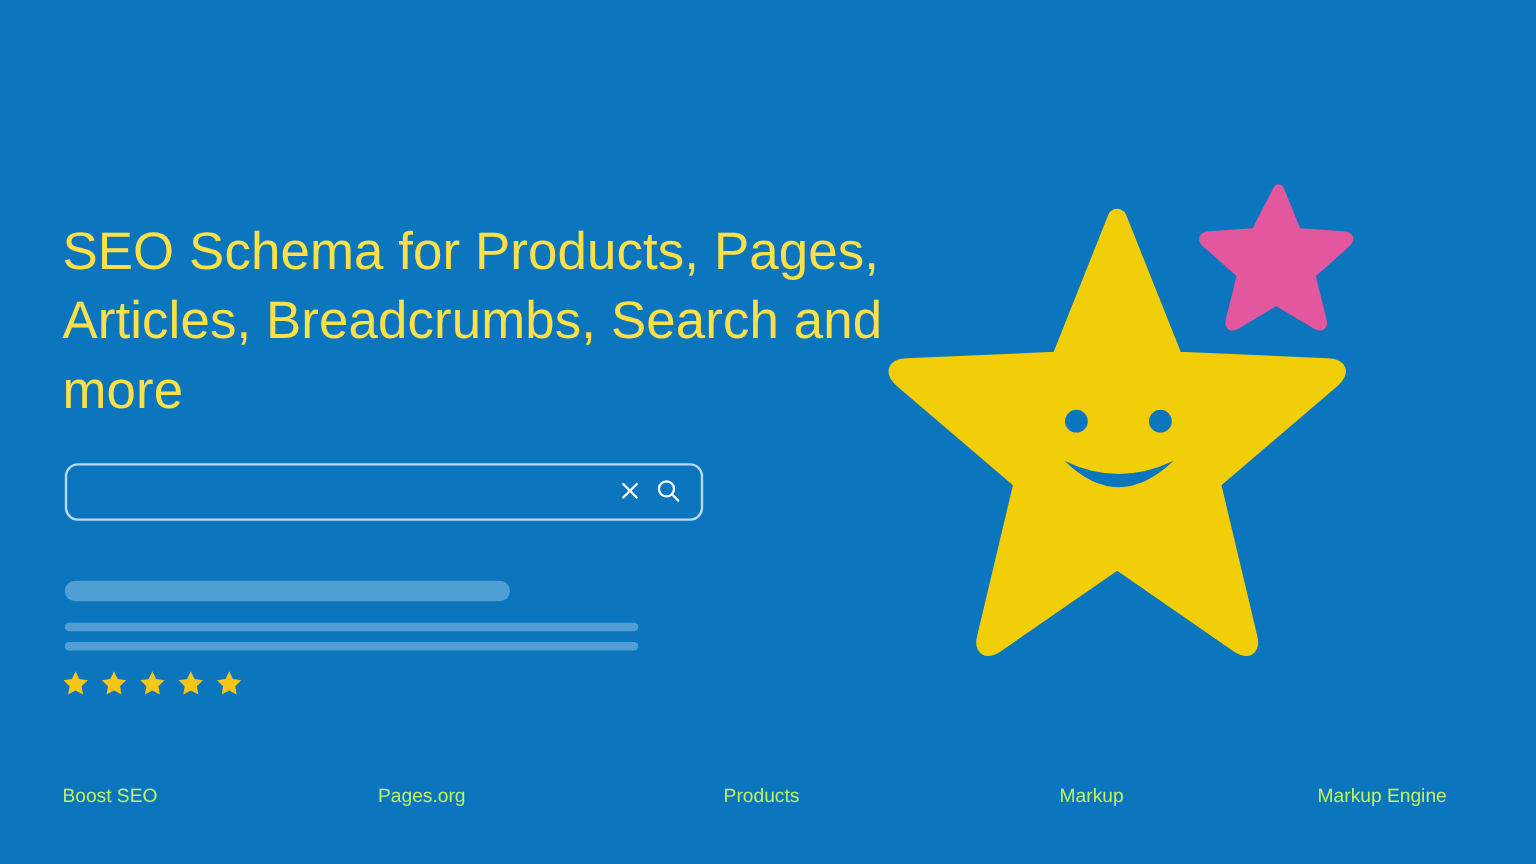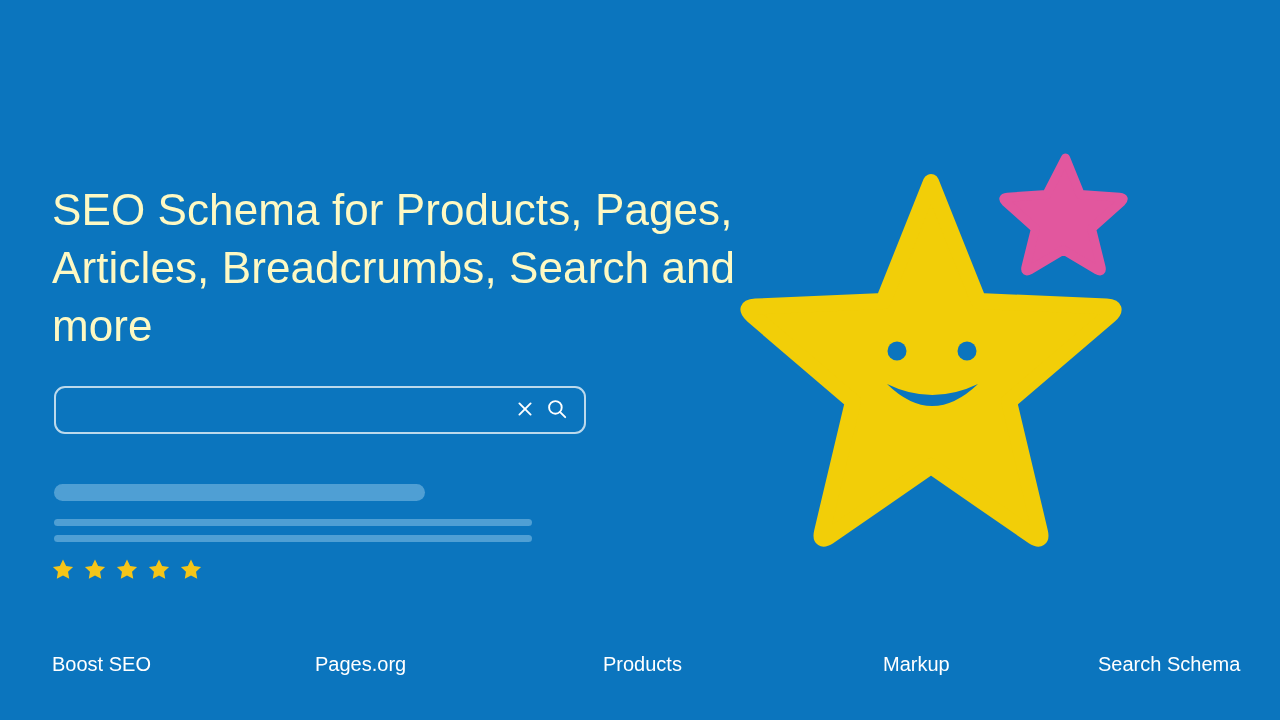--- a/index.html
+++ b/index.html
@@ -19,21 +19,21 @@
     height: 720px;
     background: #0b75be;
   }
 
   
   .headline {
     position: absolute;
     left: 52px;
     top: 152px;
     width: 700px;
-    color: #fef9c3;
+    color: #fde047;
     font-size: 44px;
     font-weight: 300;
     line-height: 58px;
     letter-spacing: 0.1px;
     white-space: pre-wrap;
   }
 
   
   .searchbar {
     position: absolute;
@@ -127,22 +127,22 @@
   .footer {
     position: absolute;
     left: 0;
     top: 652px;
     width: 1280px;
     height: 36px;
   }
   .footer-item {
     position: absolute;
     top: 0;
-    color: #ffffff;
-    font-size: 20px;
+    color: #bef264;
+    font-size: 16px;
     font-weight: 400;
     line-height: 24px;
     white-space: nowrap;
     cursor: pointer;
   }
 </style>
 </head>
 <body>
 
 <div id="stage">
@@ -217,16 +217,16 @@
         <path d="M152 234 Q197 278 243 234 Q197 256 152 234 Z" fill="#0b75be"></path>
       </g>
     </svg>
   </div>
 
   <div class="footer">
     <span class="footer-item" style="left:52px">Boost SEO</span>
     <span class="footer-item" style="left:315px">Pages.org</span>
     <span class="footer-item" style="left:603px">Products</span>
     <span class="footer-item" style="left:883px">Markup</span>
-    <span class="footer-item" style="left:1098px">Search Schema</span>
+    <span class="footer-item" style="left:1098px">Markup Engine</span>
   </div>
 
 </div>
 
 </body></html>

